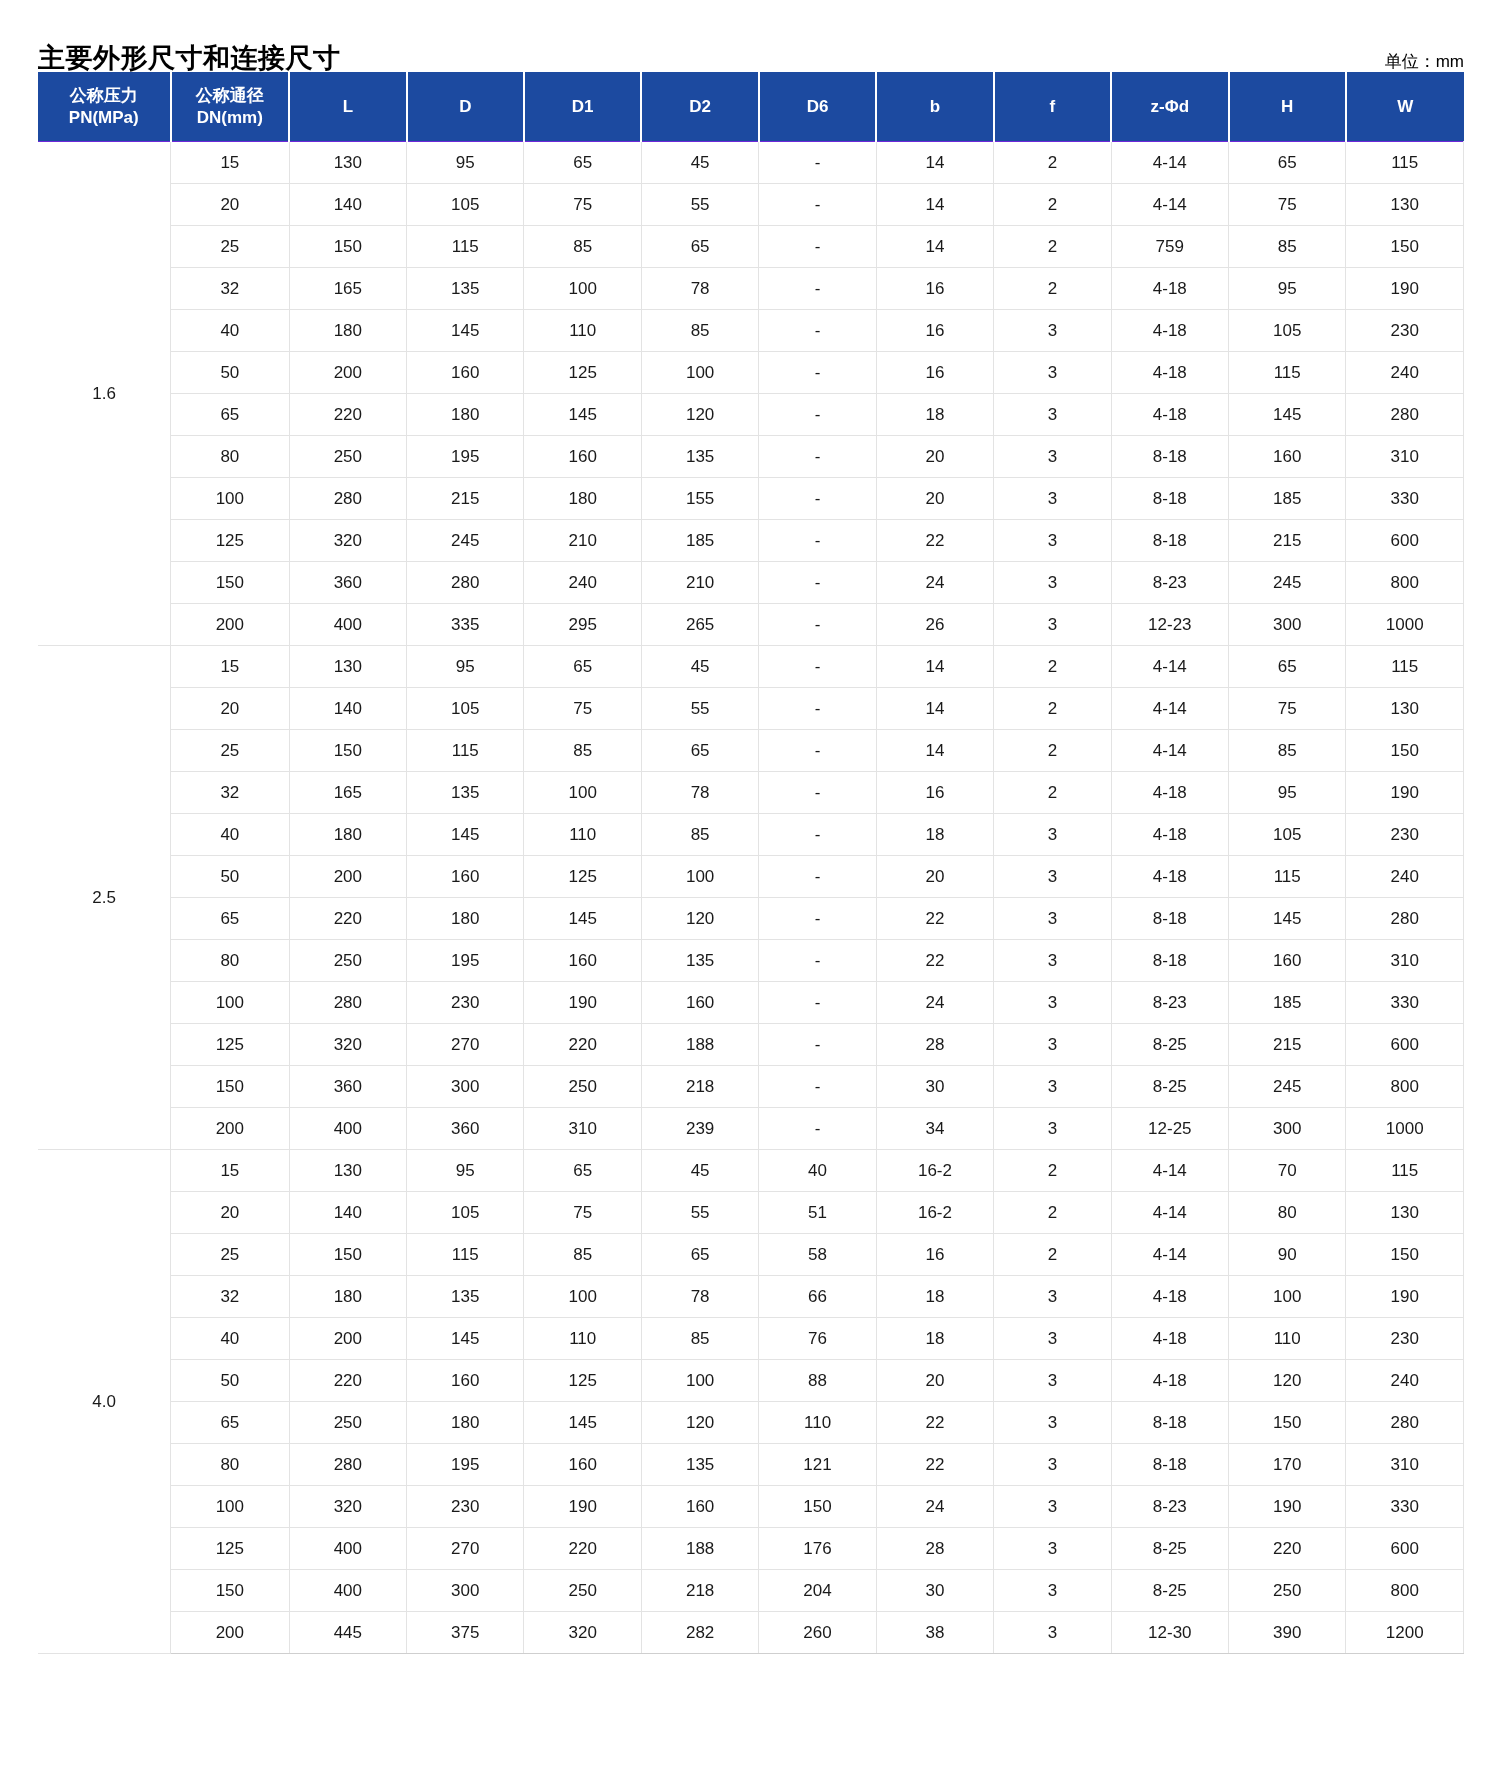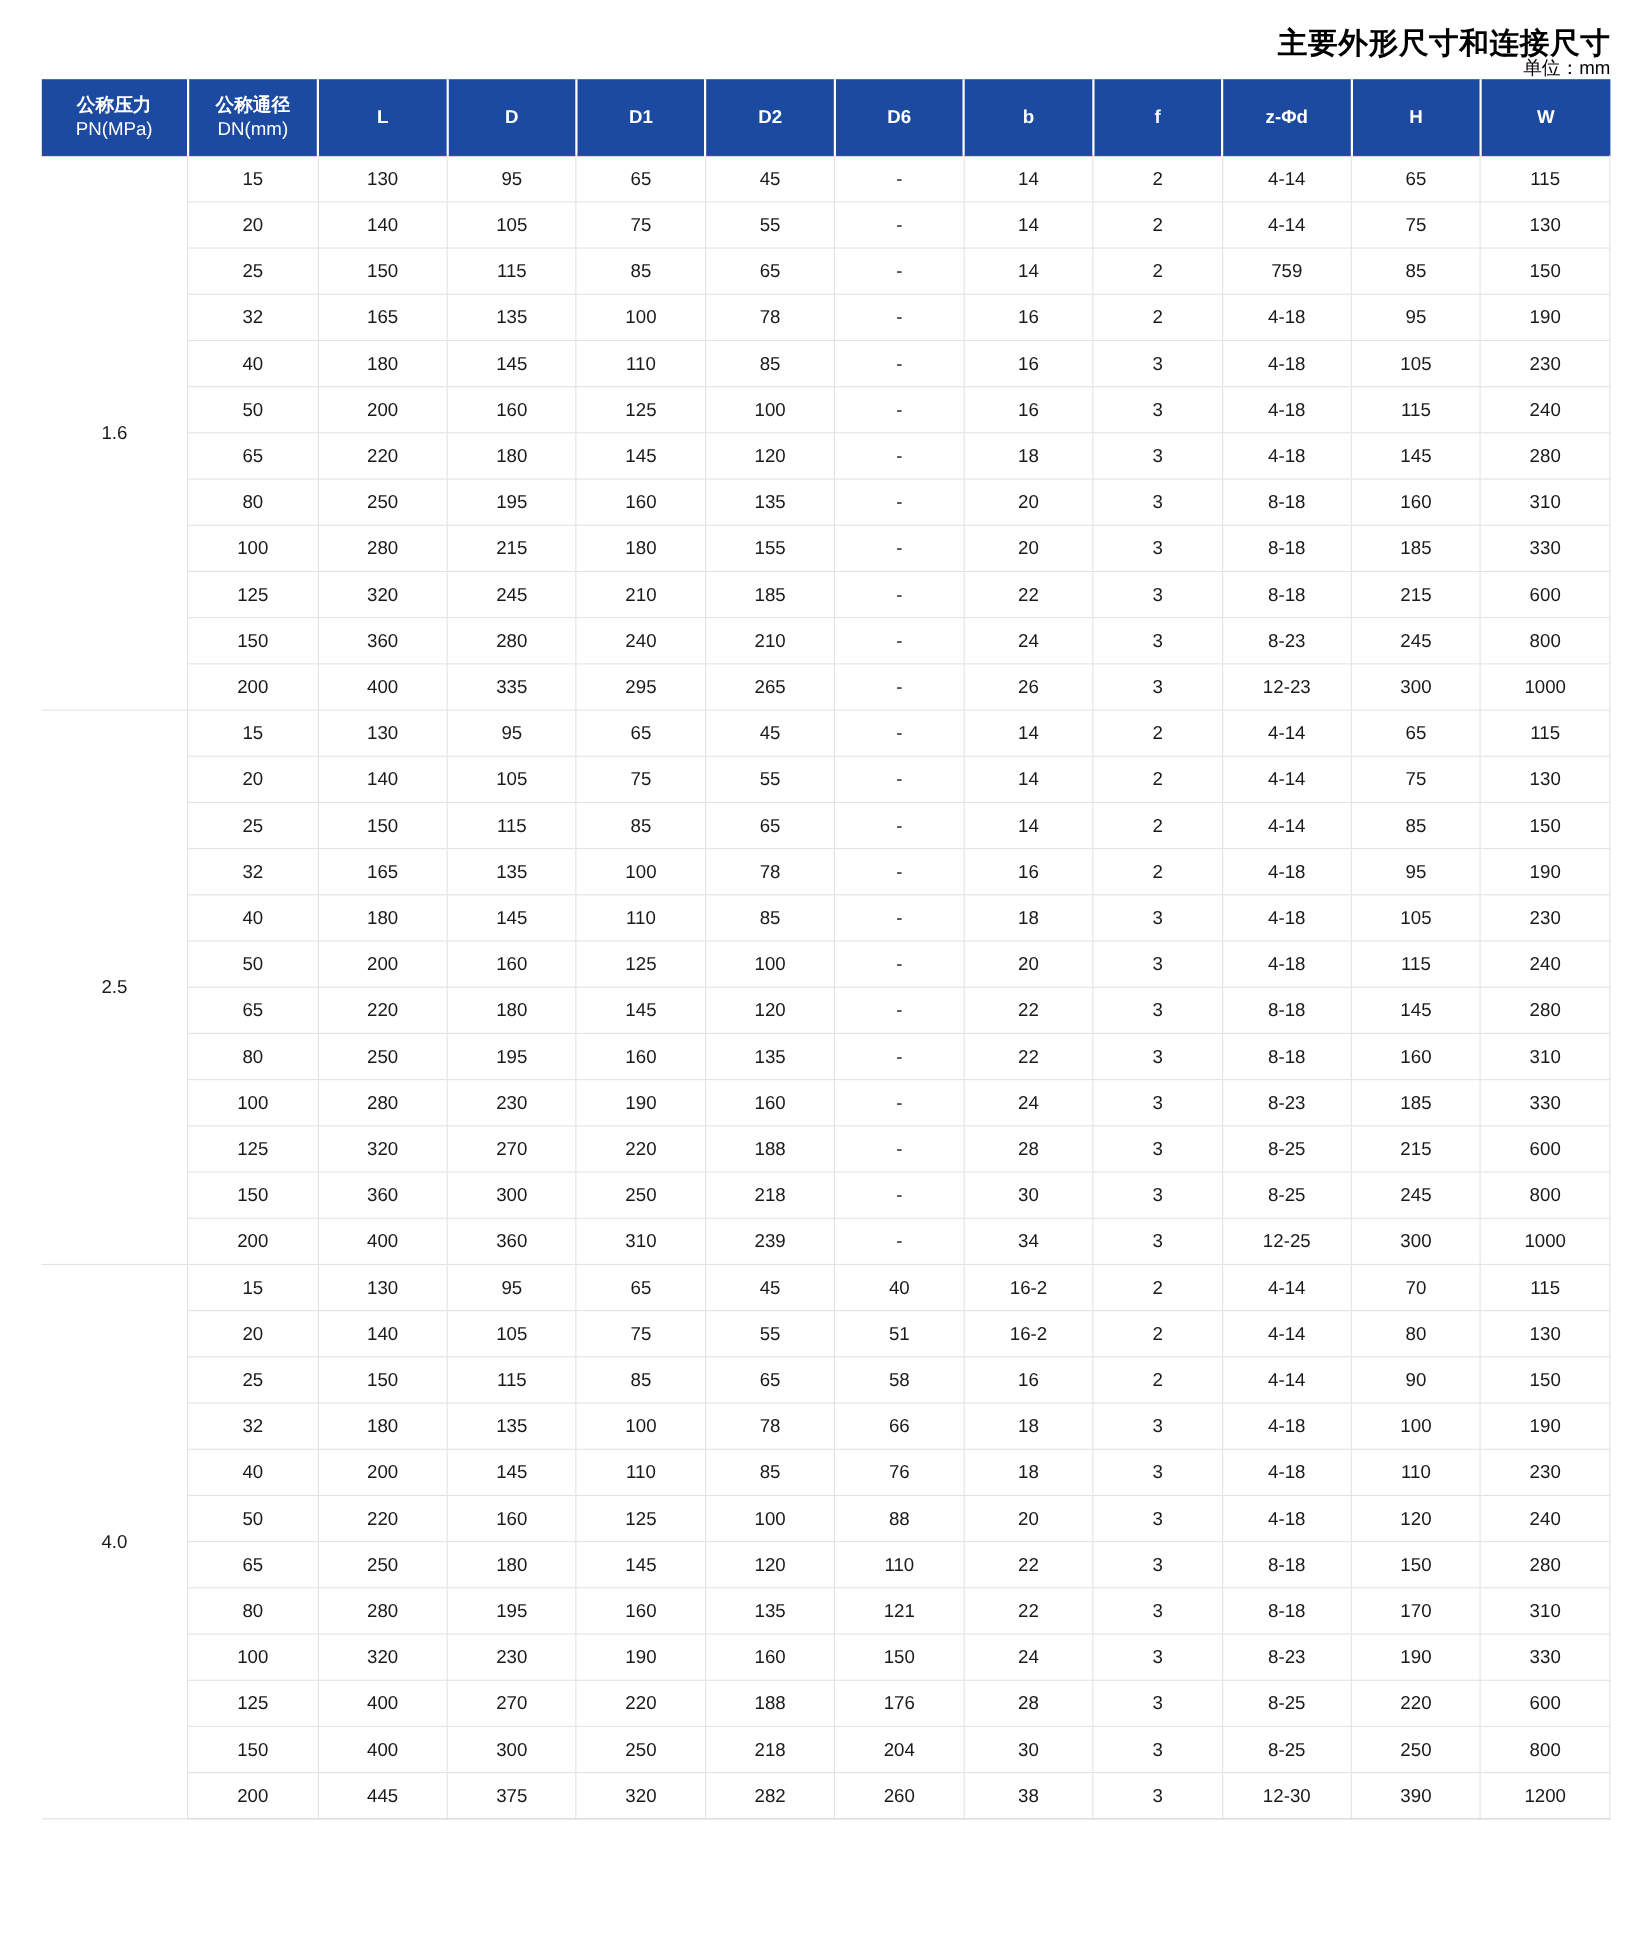--- a/index.html
+++ b/index.html
@@ -22,21 +22,20 @@
   }
 
   
   .title-row {
     display: flex;
     align-items: flex-end;
     justify-content: space-between;
     padding: 26px 36px 0 38px;
     box-sizing: border-box;
     height: 72px;
-    flex-direction: column;
   }
   .doc-title {
     font-size: 27px;
     font-weight: bold;
     letter-spacing: 0.5px;
     color: #000000;
     line-height: 1;
   }
   .unit-note {
     font-size: 17px;
@@ -65,21 +64,21 @@
     font-size: 17px;
     font-weight: bold;
     height: 69px;
     border-right: 2px solid #ffffff;
     padding: 0 2px;
     line-height: 1.25;
   }
   table.spec thead th:last-child { border-right: none; }
   .th-two-line { font-size: 16px; }
   .th-two-line .l1 { display:block; font-weight: bold; }
-  .th-two-line .l2 { display:block; font-weight: normal; }
+  .th-two-line .l2 { display:block; font-weight: bold; }
 
   table.spec tbody td {
     font-size: 17px;
     height: 39px;
     border-bottom: 1px solid #e3e3e3;
     border-right: 1px solid #e3e3e3;
     background: #ffffff;
     color: #1a1a1a;
   }
   table.spec tbody td:last-child { border-right: 1px solid #e3e3e3; }

